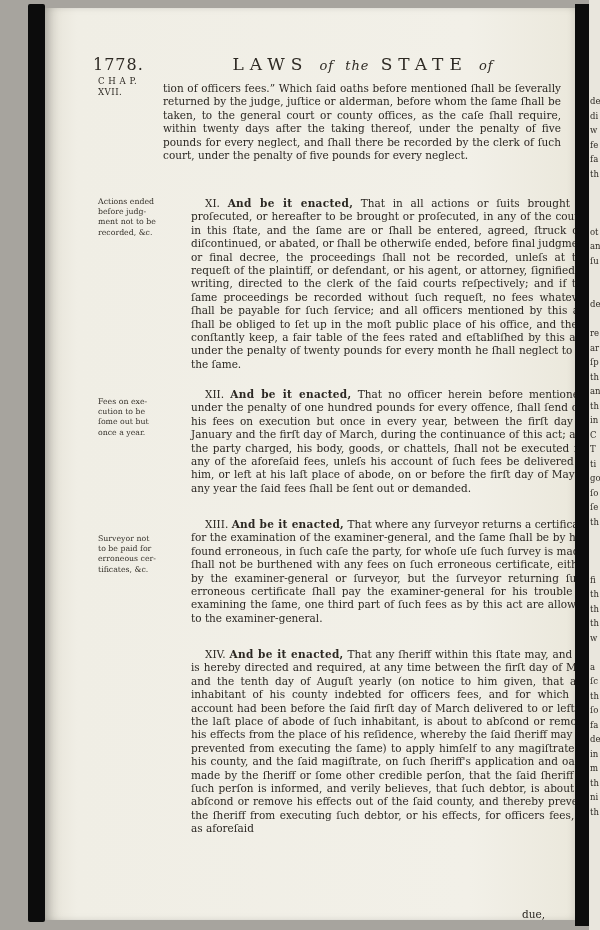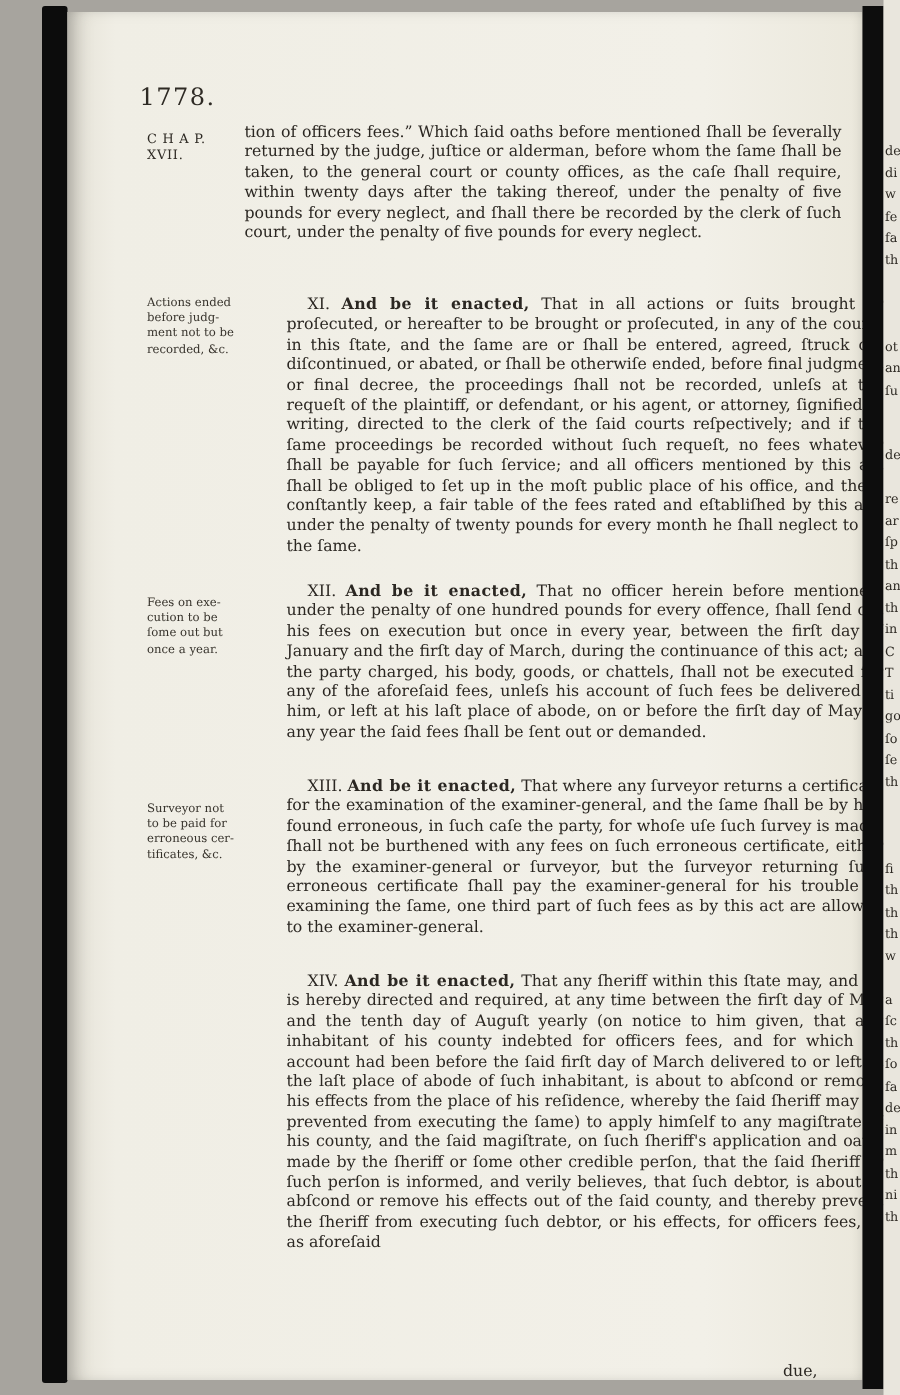--- a/index.html
+++ b/index.html
@@ -64,22 +64,29 @@
 </style>
 </head>
 <body>
 
 <div class="gutter-bar"></div>
 
 <div class="page">
 
   <span class="year">1778.</span>
 
+  <div class="title">
+    <span class="tcaps">LAWS</span>
+    <span class="tital">of</span>
+    <span class="tital">the</span>
+    <span class="tcaps">STATE</span>
+    <span class="tital">of</span>
+  </div>
 
-  <div class="mnote mn-chap" style="top:80px">C H A P.
+  <div class="mnote mn-chap" style="top:68px">C H A P.
 XVII.</div>
   <div class="mnote" style="top:189px">Actions ended
 before judg-
 ment not to be
 recorded, &amp;c.</div>
   <div class="mnote" style="top:389px">Fees on exe-
 cution to be
 ſome out but
 once a year.</div>
   <div class="mnote" style="top:526px">Surveyor not

